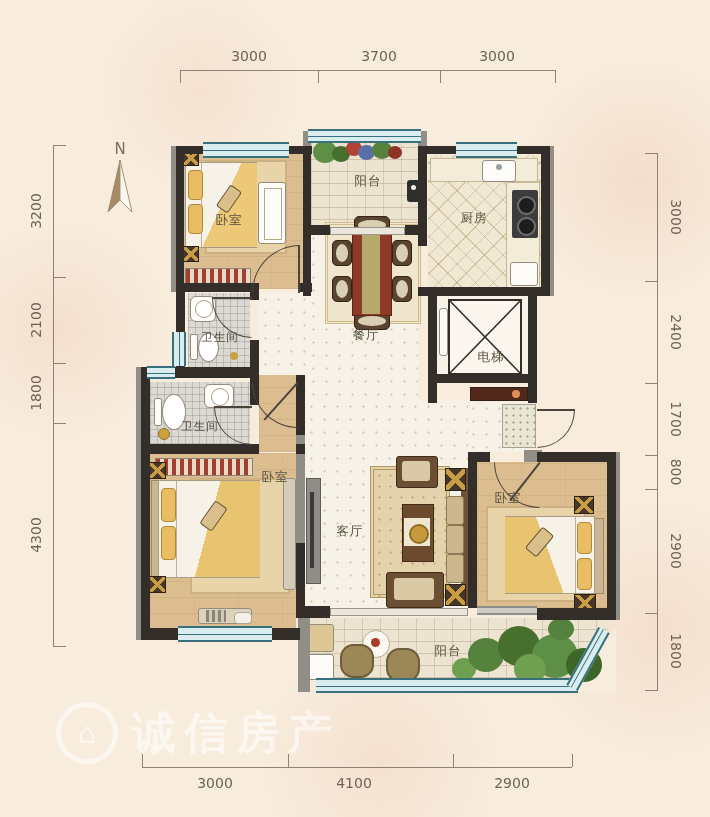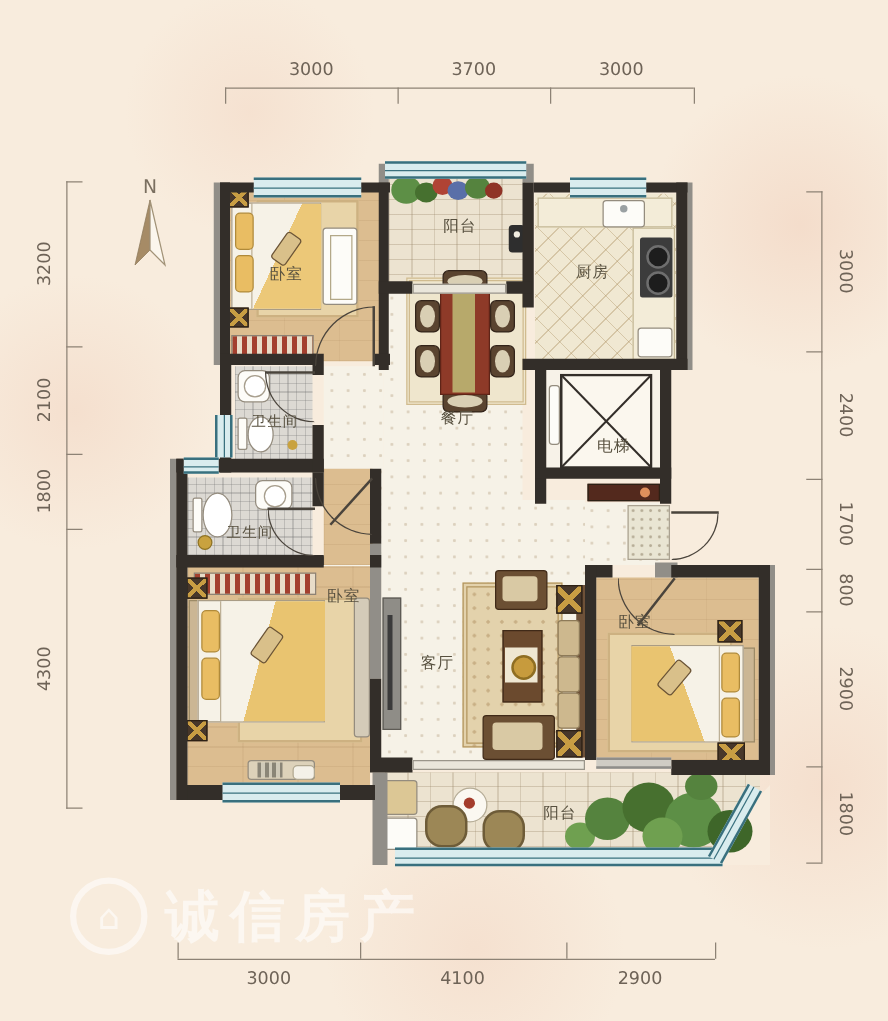--- a/index.html
+++ b/index.html
@@ -64,21 +64,21 @@
 <div class="dimnum" style="left:249px;top:56px">3000</div>
 <div class="dimnum" style="left:379px;top:56px">3700</div>
 <div class="dimnum" style="left:497px;top:56px">3000</div>
 
 <div class="dline" style="left:142px;top:767px;width:430px;height:1px"></div>
 <div class="dline" style="left:142px;top:754px;width:1px;height:13px"></div>
 <div class="dline" style="left:288px;top:754px;width:1px;height:13px"></div>
 <div class="dline" style="left:453px;top:754px;width:1px;height:13px"></div>
 <div class="dline" style="left:572px;top:754px;width:1px;height:13px"></div>
 <div class="dimnum" style="left:215px;top:783px">3000</div>
-<div class="dimnum" style="left:370px;top:783px">4100</div>
+<div class="dimnum" style="left:354px;top:783px">4100</div>
 <div class="dimnum" style="left:512px;top:783px">2900</div>
 
 <div class="dline" style="left:53px;top:145px;width:1px;height:502px"></div>
 <div class="dline" style="left:53px;top:145px;width:13px;height:1px"></div>
 <div class="dline" style="left:53px;top:277px;width:13px;height:1px"></div>
 <div class="dline" style="left:53px;top:363px;width:13px;height:1px"></div>
 <div class="dline" style="left:53px;top:423px;width:13px;height:1px"></div>
 <div class="dline" style="left:53px;top:646px;width:13px;height:1px"></div>
 <div class="dimnum vdim-l" style="left:36px;top:211px">3200</div>
 <div class="dimnum vdim-l" style="left:36px;top:320px">2100</div>

